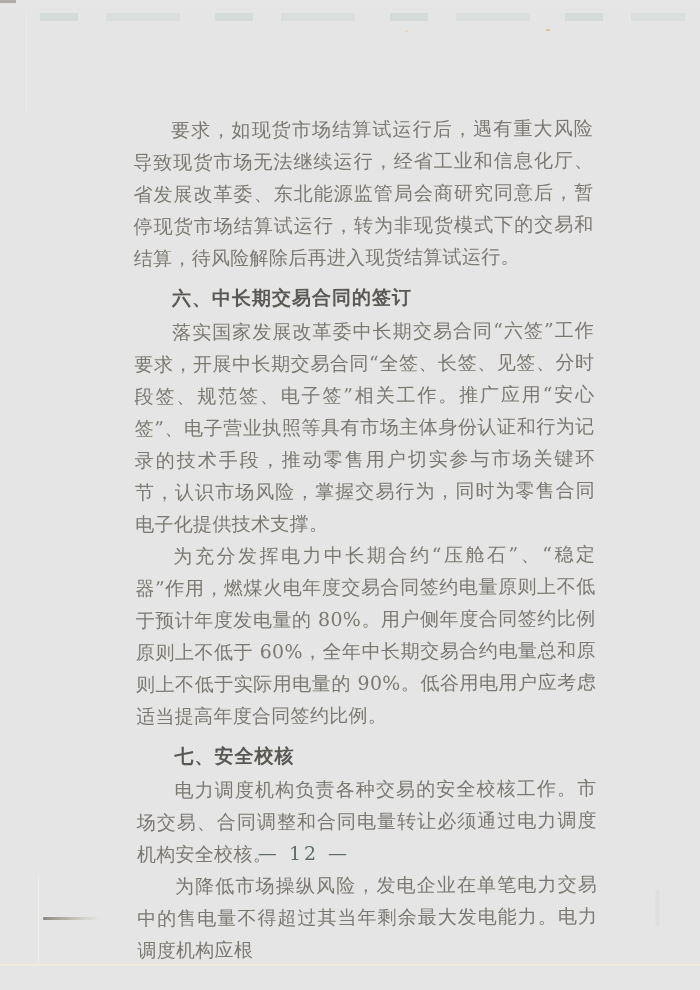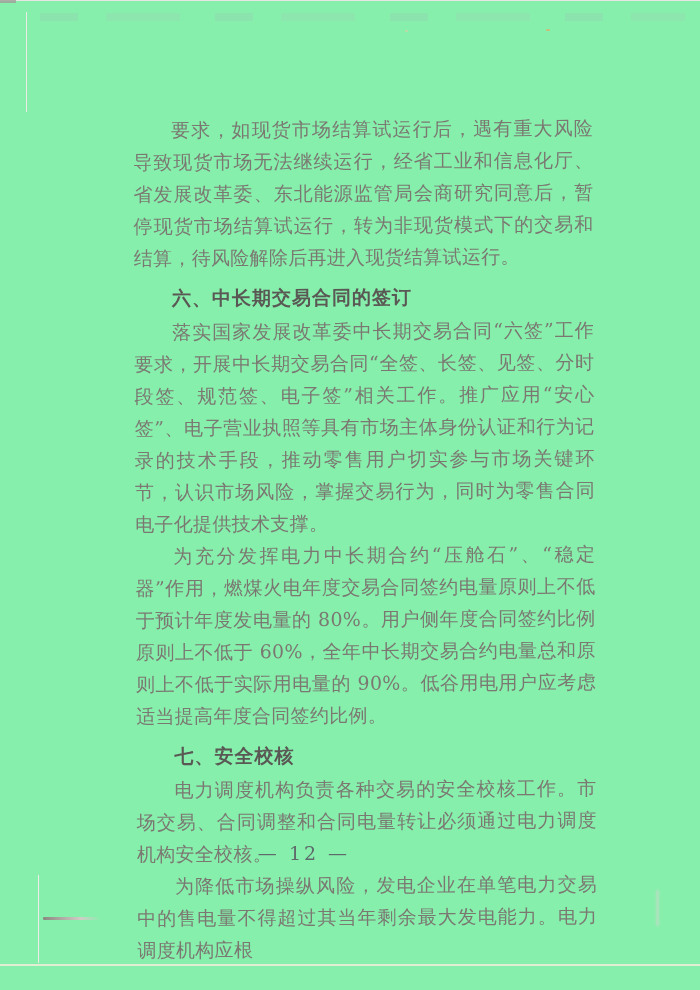--- a/index.html
+++ b/index.html
@@ -8,21 +8,21 @@
     width: 700px;
     height: 990px;
     overflow: hidden;
     background: #fdfdfc;
     font-family: "DejaVu Serif", "Liberation Serif", serif;
   }
   .paper {
     position: relative;
     width: 700px;
     height: 990px;
-    background: #86efac;
+    background: #e5e5e5;
   }
   
   .top-edge-line {
     position: absolute; left: 0; top: 0; width: 700px; height: 1px;
     background: #e8e6e2;
   }
   .top-corner-strip {
     position: absolute; left: 0; top: 0; width: 16px; height: 3px;
     background: #a09e9a; opacity: .8;
   }

